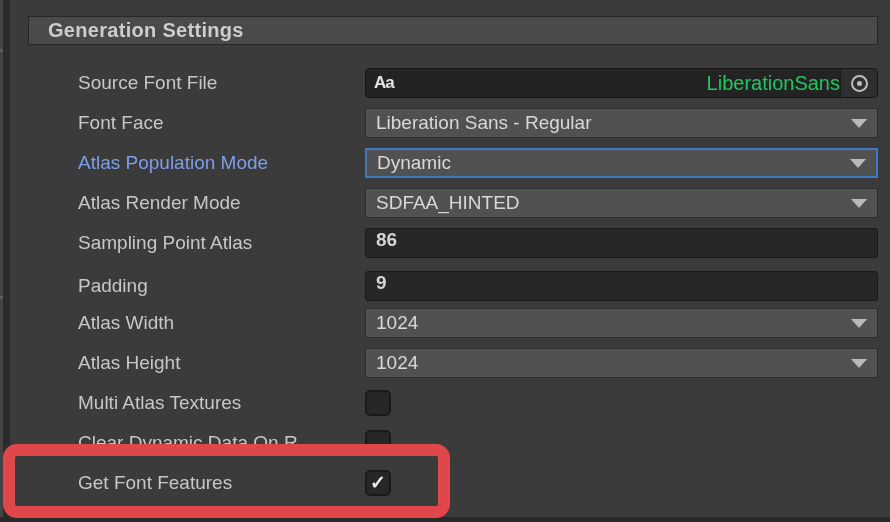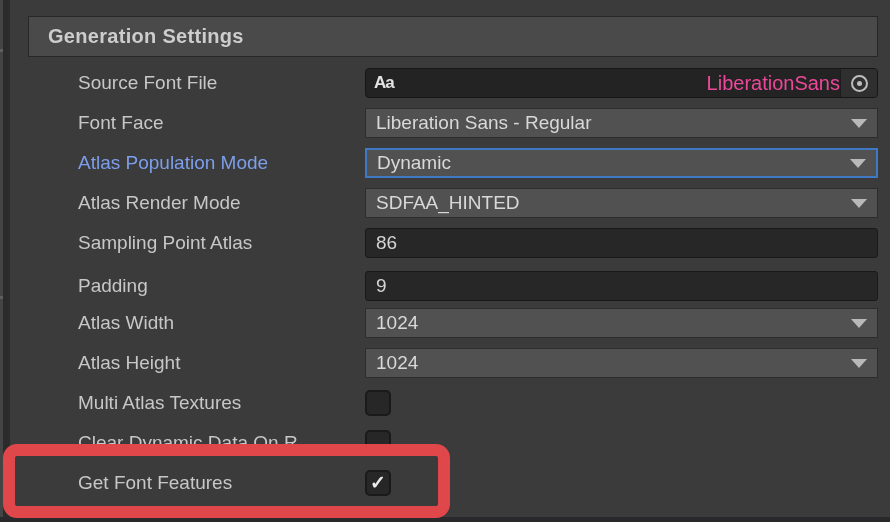--- a/index.html
+++ b/index.html
@@ -12,21 +12,21 @@
   }
   
   .left-strip{position:absolute;left:0;top:0;width:3px;height:522px;background:#444;}
   .left-dark-band{position:absolute;left:3px;top:0;width:7px;height:522px;background:#2b2b2b;}
   .left-tick{position:absolute;left:0;width:3px;height:3px;background:#5f5f5f;}
   .tick-1{top:49px;} .tick-2{top:296px;}
   .bottom-strip{position:absolute;left:0;bottom:0;width:890px;height:5px;background:#29292b;}
 
   
   .header{
-    position:absolute;left:28px;top:16px;width:850px;height:41px;
+    position:absolute;left:28px;top:16px;width:850px;height:29px;
     background:#4a4a4a;border:1px solid #272727;box-sizing:border-box;
     display:flex;align-items:center;
   }
   .header-title{color:#cdcdcd;font-size:20px;font-weight:bold;padding-left:19px;letter-spacing:.3px;}
 
   
   .row{position:absolute;left:0;width:890px;height:30px;}
   .row-label{
     position:absolute;left:78px;top:0;width:282px;height:30px;line-height:30px;
     font-size:19px;color:#c7c7c7;white-space:nowrap;overflow:hidden;
@@ -34,21 +34,21 @@
   .row-label.modified{color:#7d9eea;}
 
   .control{position:absolute;left:365px;width:513px;height:30px;box-sizing:border-box;}
 
   
   .object-field{
     background:#232323;border:1px solid #161616;border-radius:4px;
     display:flex;align-items:center;overflow:hidden;text-align:right;
   }
   .aa-icon{color:#e4e4e4;font-weight:bold;font-size:17px;padding:0 4px 0 8px;letter-spacing:-1px;}
-  .obj-value{color:#ec4899;font-size:20px;flex:1;line-height:28px;}
+  .obj-value{color:#22c55e;font-size:20px;flex:1;line-height:28px;}
   .obj-picker{
     width:36px;height:28px;background:#2f2f2f;border-left:1px solid #1c1c1c;
     display:flex;align-items:center;justify-content:center;flex:none;cursor:pointer;
   }
   .picker-circle{
     width:13px;height:13px;border:2px solid #bdbdbd;border-radius:50%;
     display:flex;align-items:center;justify-content:center;
   }
   .picker-dot{width:5px;height:5px;background:#bdbdbd;border-radius:50%;}
 
@@ -61,21 +61,21 @@
   .dd-value{color:#d8d8d8;font-size:19px;padding-left:10px;flex:1;white-space:nowrap;}
   .dd-arrow{
     width:0;height:0;margin-right:10px;
     border-left:8px solid transparent;border-right:8px solid transparent;
     border-top:9px solid #b9b9b9;flex:none;
   }
 
   
   .textfield{
     background:#272727;border:1px solid #191919;border-radius:3px;
-    display:flex;align-items:center;
+    display:flex;font-weight:bold;
   }
   .tf-value{color:#d4d4d4;font-size:19px;padding-left:10px;}
 
   
   .checkbox{
     position:absolute;left:365px;top:2px;width:26px;height:26px;box-sizing:border-box;
     background:#272727;border:2px solid #1a1a1a;border-radius:5px;cursor:pointer;
     display:flex;align-items:center;justify-content:center;
     color:#ececec;font-size:19px;font-weight:bold;line-height:22px;
   }

